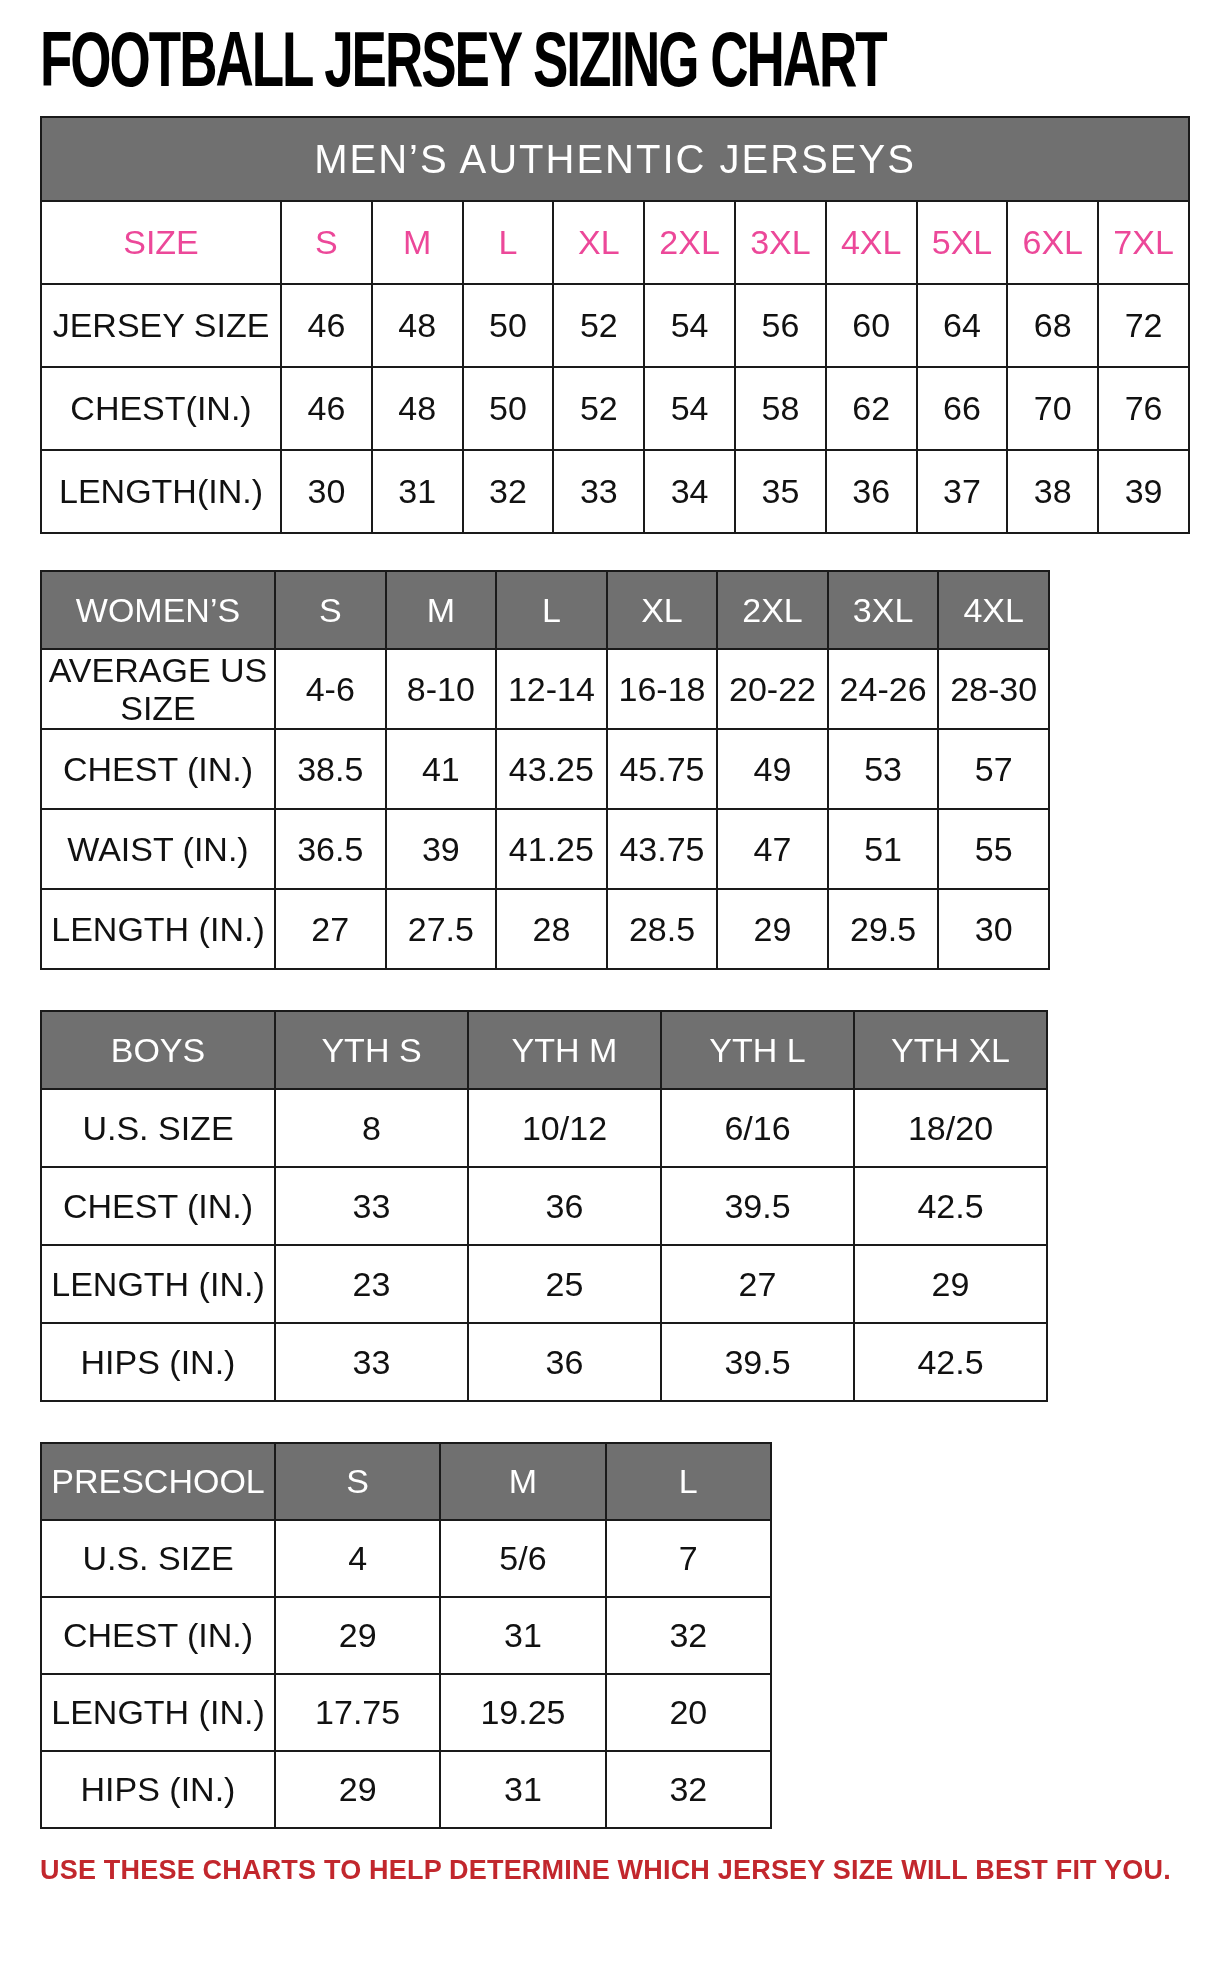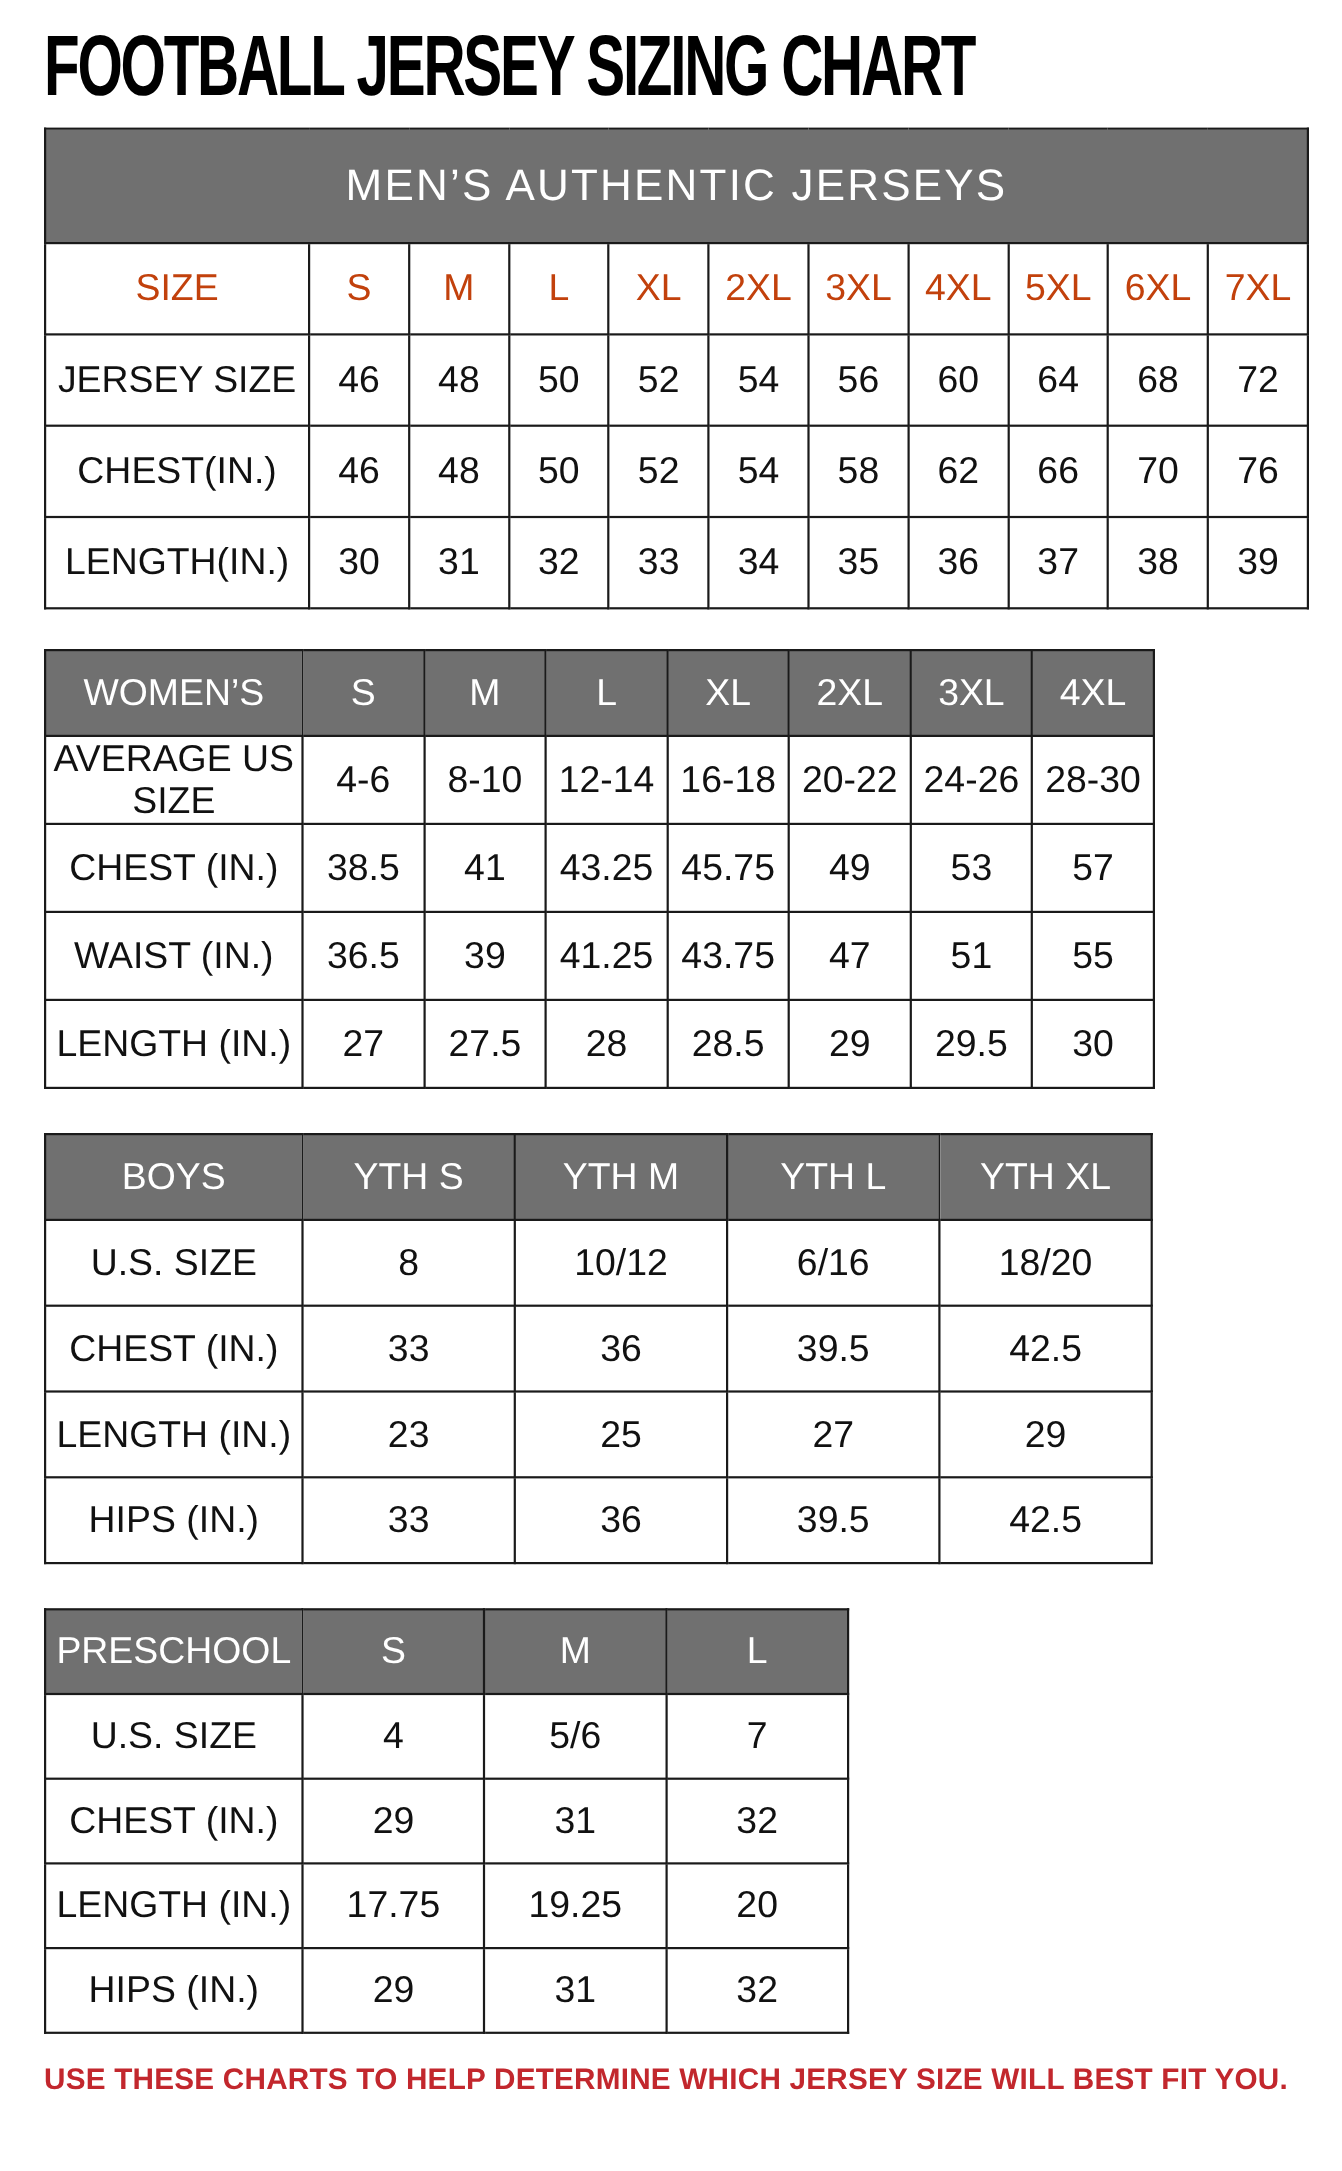--- a/index.html
+++ b/index.html
@@ -64,30 +64,30 @@
   th.banner-cell {
     background: #707070;
     color: #ffffff;
     font-size: 40px;
     letter-spacing: 2px;
   }
   tr.gray-h th {
     background: #707070;
     color: #ffffff;
   }
-  tr.plain-h th { background: #ffffff; color: #c2410c; margin-top: 40px; }
+  tr.plain-h th { background: #ffffff; color: #ec4899; margin-top: 40px; }
   th.row-label { background: #ffffff; }
 
   .t-mens       { width: 1150px; margin-bottom: 36px; }
   .t-womens     { width: 1010px; margin-bottom: 40px; }
   .t-boys       { width: 1008px; margin-bottom: 40px; border-radius: 14px; }
   .t-preschool  { width: 732px;  margin-bottom: 0; }
 
   .t-mens tr      { height: 83px; }
-  .t-mens tr.banner-row { height: 104px; }
+  .t-mens tr.banner-row { height: 84px; }
   .t-womens tr    { height: 80px; }
   .t-womens tr.header-row { height: 78px; }
   .t-boys tr      { height: 78px; }
   .t-preschool tr { height: 77px; }
 
   .t-womens td, .t-womens th { line-height: 1.12; }
 </style>
 </head>
 <body>
 

